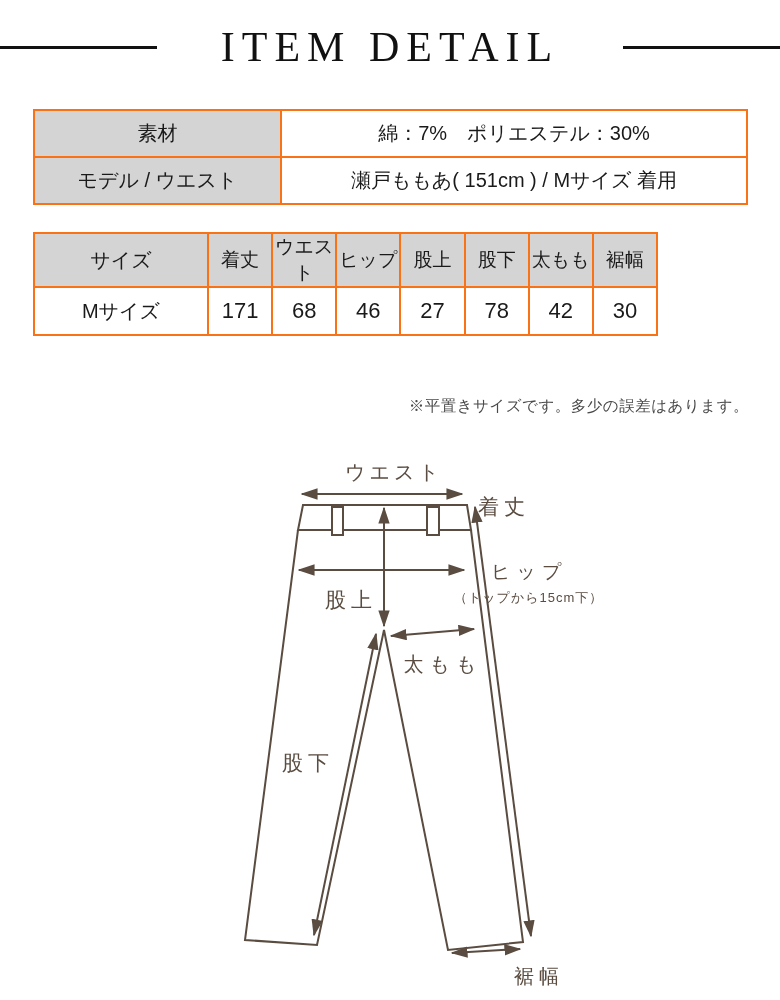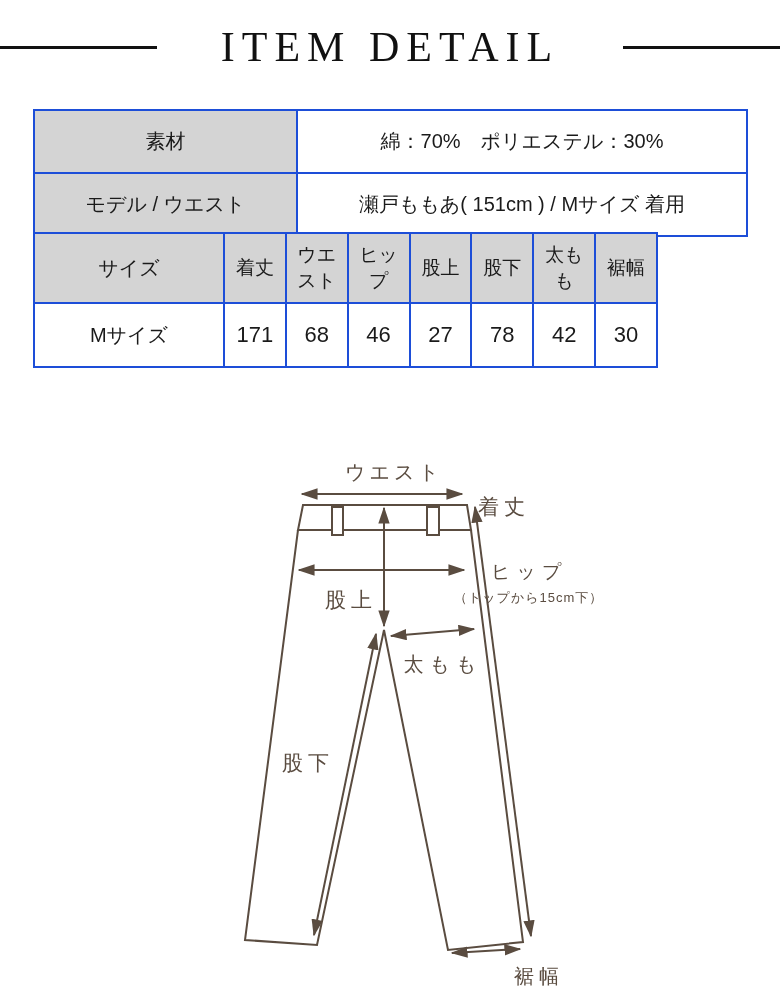--- a/index.html
+++ b/index.html
@@ -21,21 +21,21 @@
     margin:0 21px;
     font-family:"Liberation Serif",serif;
     font-weight:400;
     font-size:42px;
     letter-spacing:7px;
     color:#111;
     white-space:nowrap;
   }
   
   table{border-collapse:collapse;table-layout:fixed;}
-  td,th{border:2px solid #1d4ed8;text-align:center;vertical-align:middle;padding:8px;}
+  td,th{border:2px solid #f97316;text-align:center;vertical-align:middle;padding:0;}
   .info-table{
     position:absolute;top:109px;left:33px;
     width:715px;
   }
   .info-table td{height:45px;font-size:20px;}
   .info-table .lbl{background:#d4d4d4;width:245px;}
   .size-table{
     position:absolute;top:232px;left:33px;
     width:625px;
   }
@@ -68,21 +68,21 @@
   <div class="title-row">
     <div class="title-rule"></div>
     <h1 class="page-title">ITEM DETAIL</h1>
     <div class="title-rule"></div>
   </div>
 
   <table class="info-table">
     <tbody>
         <tr>
       <td class="lbl">素材</td>
-      <td>綿：70%　ポリエステル：30%</td>
+      <td>綿：7%　ポリエステル：30%</td>
     </tr>
     <tr>
       <td class="lbl">モデル / ウエスト</td>
       <td>瀬戸ももあ( 151cm ) / Mサイズ 着用</td>
     </tr>
   </tbody>
     </table>
 
   <table class="size-table">
     <tbody>
@@ -102,20 +102,21 @@
       <td>68</td>
       <td>46</td>
       <td>27</td>
       <td>78</td>
       <td>42</td>
       <td>30</td>
     </tr>
   </tbody>
     </table>
 
+  <div class="size-note">※平置きサイズです。多少の誤差はあります。</div>
 
   <svg class="diagram" width="780" height="555" viewBox="0 445 780 555" xmlns="http://www.w3.org/2000/svg">
     <defs>
       <marker id="ah" viewBox="0 0 12 8" refX="11" refY="4" markerWidth="8.5" markerHeight="5.7" orient="auto-start-reverse">
         <path d="M0,0 L12,4 L0,8 Z" fill="#5a4c40"></path>
       </marker>
     </defs>
 
     <path class="d-line" d="M303,505 L467,505 L471,530 L298,530 Z"></path>
 

